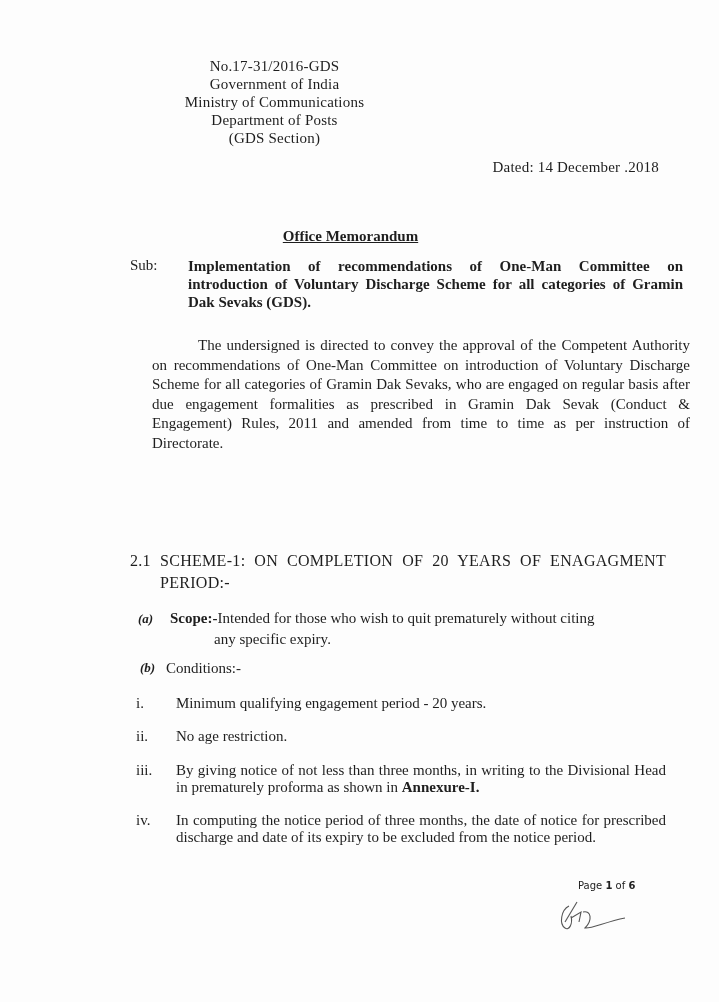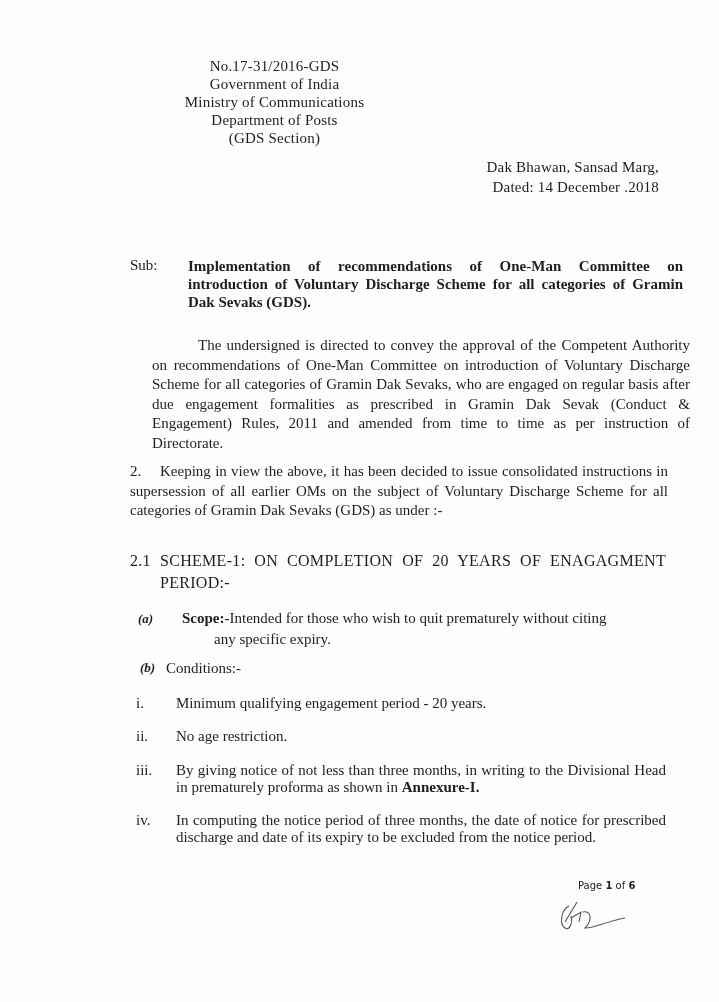--- a/index.html
+++ b/index.html
@@ -28,21 +28,21 @@
   .para2 { top: 462px; left: 130px; width: 538px; }
   .para2 .num { display: inline-block; width: 30px; }
 
   .scheme-head { position: absolute; top: 550px; left: 130px; width: 538px; font-family: "Liberation Serif", serif; font-size: 16px; line-height: 22px; letter-spacing: 0.3px; }
   .scheme-head .num { position: absolute; left: 0; top: 0; }
   .scheme-head .txt { position: absolute; left: 30px; top: 0; width: 506px; text-align: justify; }
 
   .sub-a { position: absolute; top: 608px; left: 138px; width: 520px; font-family: "Liberation Serif", serif; font-size: 15px; line-height: 21px; }
   .sub-a .marker { position: absolute; left: 0; top: 0; font-style: italic; font-weight: bold; font-size: 13px; }
   .sub-a .bold { font-weight: bold; }
-  .sub-a .line1 { position: absolute; left: 44px; top: 0; white-space: nowrap; }
+  .sub-a .line1 { position: absolute; left: 32px; top: 0; white-space: nowrap; }
   .sub-a .line2 { position: absolute; left: 76px; top: 21px; white-space: nowrap; }
 
   .sub-b { position: absolute; top: 660px; left: 140px; font-family: "Liberation Serif", serif; font-size: 15px; }
   .sub-b .marker { position: absolute; left: 0; top: 0; font-style: italic; font-weight: bold; font-size: 13px; }
   .sub-b .label { position: absolute; left: 26px; top: 0; font-weight: normal; white-space: nowrap; }
 
   .cond { position: absolute; left: 136px; width: 530px; font-family: "Liberation Serif", serif; font-size: 15px; line-height: 16.5px; }
   .cond .roman { position: absolute; left: 0; top: 0; width: 36px; text-align: left; }
   .cond .ctext { position: absolute; left: 40px; top: 0; width: 490px; text-align: justify; }
   .cond .ctext b { font-weight: bold; }
@@ -62,35 +62,34 @@
 
   <div class="header-block">
     <div>No.17-31/2016-GDS</div>
     <div>Government of India</div>
     <div>Ministry of Communications</div>
     <div>Department of Posts</div>
     <div>(GDS Section)</div>
   </div>
 
   <div class="address-block">
-    <div>Dak Bhawan, Sansad Marg,</div>
     <div>Dated:  14 December .2018</div>
   </div>
 
+  <div class="om-title">
+    <span>Office Memorandum</span>
+  </div>
 
   <div class="subject">
     <span class="label">Sub:</span>
     <div class="text">Implementation of recommendations of One-Man Committee on introduction of Voluntary Discharge Scheme for all categories of Gramin Dak Sevaks (GDS).</div>
   </div>
 
   <div class="para para1">The undersigned is directed to convey the approval of the Competent Authority on recommendations of One-Man Committee on introduction of Voluntary Discharge Scheme for all categories of Gramin Dak Sevaks, who are engaged on regular basis after due engagement formalities as prescribed in Gramin Dak Sevak (Conduct &amp; Engagement) Rules, 2011 and amended from time to time as per instruction of Directorate.</div>
 
-  <div class="para para2">
-    <span class="num">2.</span><span>Keeping in view the above, it has been decided to issue consolidated instructions in supersession of all earlier OMs on the subject of Voluntary Discharge Scheme for all categories of Gramin Dak Sevaks (GDS) as under :-</span>
-  </div>
 
   <div class="scheme-head">
     <span class="num">2.1</span>
     <div class="txt">SCHEME-1: ON COMPLETION OF 20 YEARS OF ENAGAGMENT PERIOD:-</div>
   </div>
 
   <div class="sub-a">
     <span class="marker">(a)</span>
     <div class="line1"><span class="bold">Scope:-</span><span>Intended for those who wish to quit prematurely without citing</span></div>
     <div class="line2">any specific expiry.</div>

